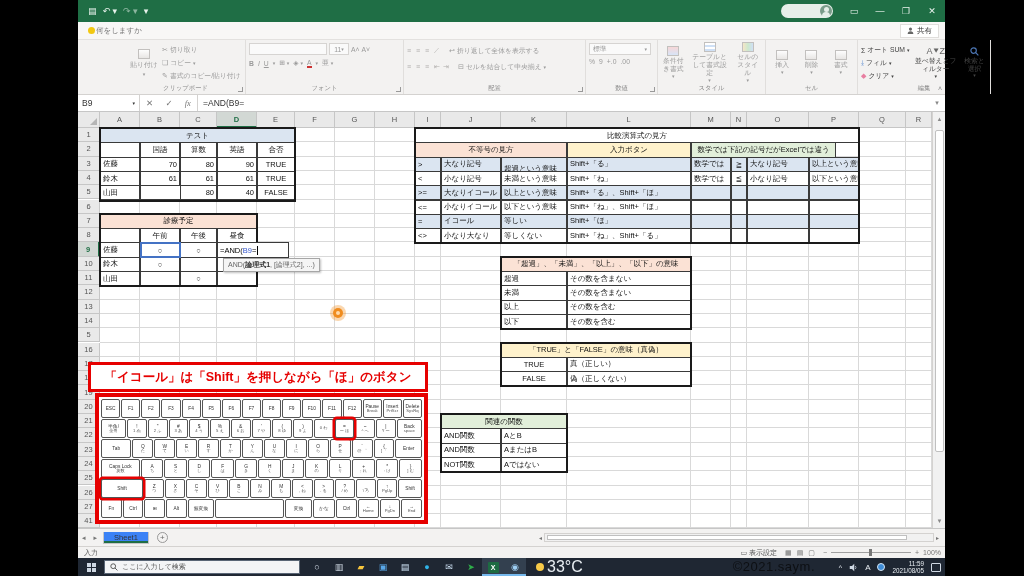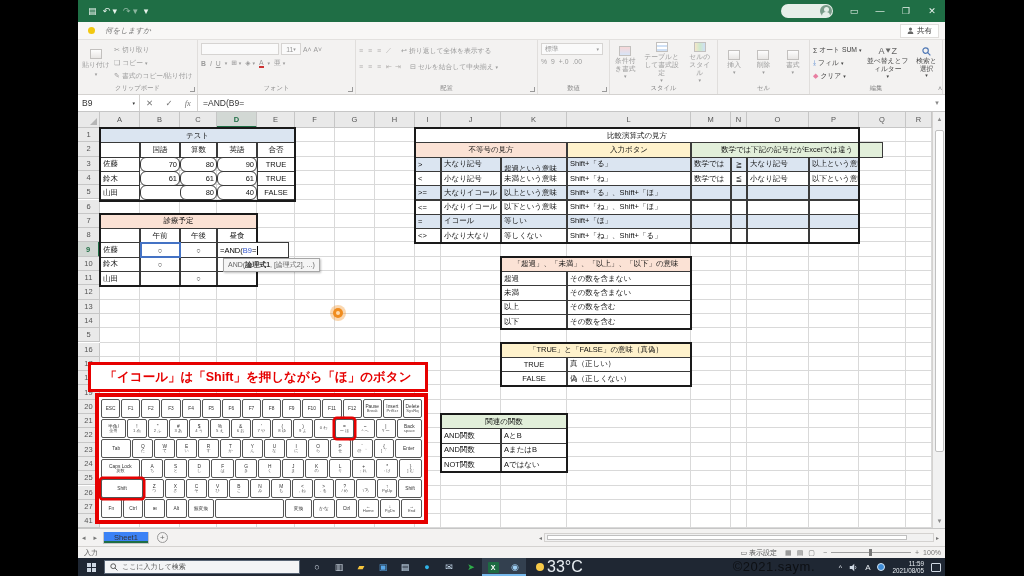--- a/index.html
+++ b/index.html
@@ -15,26 +15,26 @@
   .acct { width:52px; height:14px; background:#e6efe9; border-radius:7px; margin-right:8px; position:relative; }
   .acct .av { position:absolute; right:1px; top:1px; width:12px; height:12px; border-radius:50%; background:#7a9c8a; }
   .acct .av:before { content:""; position:absolute; left:3.5px; top:2px; width:5px; height:5px; border-radius:50%; background:#e6efe9; }
   .acct .av:after { content:""; position:absolute; left:2px; top:7px; width:8px; height:5px; border-radius:4px 4px 0 0; background:#e6efe9; }
   .winbtn { width:26px; height:22px; display:flex; align-items:center; justify-content:center; font-size:9px; color:#eaf3ee; }
 
   
   .tabrow { position:absolute; left:0; top:22px; width:867px; height:18px; background:#f8f7f6; display:flex; align-items:center; font-size:7.5px; color:#333; border-bottom:1px solid #e3e1df; }
   .rtab { padding:0 7px; height:18px; display:flex; align-items:center; white-space:nowrap; }
   .rtab.active { color:#1f6e45; font-weight:bold; box-shadow:inset 0 -2px 0 #1f6e45; }
-  .tellme { display:flex; align-items:center; gap:10px; color:#777; margin-left:10px;font-style:italic; }
+  .tellme { display:flex; align-items:center; gap:1px; color:#777; margin-left:10px; }
   .bulb { width:7px; height:7px; border-radius:50%; background:#f2c811; display:inline-block; }
   .share { position:absolute; right:6px; display:flex; align-items:center; gap:3px; font-size:7.5px; color:#333; background:#fff; border:1px solid #e0dedc; padding:1px 6px; }
 
   
-  .ribbon { position:absolute; left:0; top:40px; width:867px; height:54px; background:#f3f2f1; display:flex; font-size:6.8px; color:#9a9a9a; }
+  .ribbon { position:absolute; left:0; top:40px; width:867px; height:54px; background:#f3f2f1; display:flex; font-size:6.8px; color:#9a9a9a;padding-left:48px; }
   .rg { position:relative; height:54px; border-right:1px solid #e0dedc; flex:0 0 auto; padding:2px 3px 10px 3px; }
   .rg-label { position:absolute; bottom:0; left:0; right:0; text-align:center; font-size:6.3px; color:#8a8a8a; padding-bottom:1px; }
   .dlg { position:absolute; right:2px; bottom:2px; width:5px; height:5px; border-right:1px solid #999; border-bottom:1px solid #999; }
   .rg-body { display:flex; height:42px; gap:3px; }
   .rbig { width:30px; display:flex; flex-direction:column; align-items:center; justify-content:center; gap:1px; text-align:center; }
   .rb { display:flex; align-items:center; gap:2px; height:13px; white-space:nowrap; }
   .gl { font-size:7px; }
   .dd { font-size:5px; }
   .rcol { display:flex; flex-direction:column; justify-content:center; }
   .fontbox { width:78px; height:12px; background:#fafafa; border:1px solid #d6d4d2; }
@@ -58,21 +58,21 @@
   
   #sheet { position:absolute; left:0; top:112px; width:867px; height:416px; background:#fff; overflow:hidden; }
   .corner { position:absolute; left:0; top:0; width:22px; height:16px; background:#e9e9e9; border-right:1px solid #c6c6c6; border-bottom:1px solid #c6c6c6; }
   .corner:after { content:""; position:absolute; right:2px; bottom:2px; border-left:7px solid transparent; border-bottom:7px solid #b5b5b5; }
   .chead, .rhead { position:absolute; background:#e9e9e9; font-size:7.5px; color:#555; display:flex; align-items:center; justify-content:center; border-right:1px solid #c6c6c6; border-bottom:1px solid #c6c6c6; }
   .chead.sel, .rhead.sel { background:#d2d8d4; color:#1f6e45; font-weight:bold; }
   .chead.sel { border-bottom:2px solid #1f6e45; }
   .rhead.sel { border-right:2px solid #1f6e45; }
   .vline, .hline { position:absolute; background:#d9d9d9; }
   .scell { position:absolute; display:flex; align-items:center; border:1px solid #3a3a3a; font-size:7.5px; color:#111; padding:0 2px; white-space:nowrap; overflow:hidden; }
-  .a-l { justify-content:flex-start; } .a-c { justify-content:center; } .a-r { justify-content:flex-end;border-radius:6px; }
+  .a-l { justify-content:flex-start; } .a-c { justify-content:center; } .a-r { justify-content:flex-end; }
   .f-w { background:#fff; } .f-blue { background:#dbe5f1; } .f-peach { background:#fbe2d5; } .f-yellow { background:#fff2cc; } .f-green { background:#e2efda; }
   .outline { position:absolute; border:2px solid #1a1a1a; pointer-events:none; }
   .editcell { position:absolute; background:#fff; border:1px solid #3a3a3a; display:flex; align-items:center; font-size:7.5px; padding:0 2px; white-space:nowrap; }
   .refblue { color:#3355cc; }
   .caret { display:inline-block; width:1px; height:9px; background:#000; margin-left:1px; }
   .refbox { position:absolute; border:2px solid #4472c4; pointer-events:none; }
   .tooltip { position:absolute; background:#f5f5f5; border:1px solid #a6a6a6; box-shadow:1px 1px 2px rgba(0,0,0,.25); font-size:7px; color:#666; padding:1px 4px; white-space:nowrap; display:flex; align-items:center; }
   .tooltip b { color:#333; }
 
   
@@ -477,21 +477,21 @@
         <div class="scell f-w a-c" style="left: 62px; top: 144.7px; width: 40px; height: 15.3px;">○</div>
         <div class="scell f-w a-c" style="left: 102px; top: 144.7px; width: 37px; height: 15.3px;"></div>
         <div class="scell f-w a-c" style="left: 139px; top: 144.7px; width: 40px; height: 15.3px;"></div>
         <div class="scell f-w a-l" style="left: 22px; top: 159px; width: 40px; height: 15.3px;">山田</div>
         <div class="scell f-w a-c" style="left: 62px; top: 159px; width: 40px; height: 15.3px;"></div>
         <div class="scell f-w a-c" style="left: 102px; top: 159px; width: 37px; height: 15.3px;">○</div>
         <div class="scell f-w a-c" style="left: 139px; top: 159px; width: 40px; height: 15.3px;"></div>
         <div class="scell f-w a-c" style="left: 337px; top: 16px; width: 444px; height: 15.3px;">比較演算式の見方</div>
         <div class="scell f-peach a-c" style="left: 337px; top: 30.3px; width: 152px; height: 15.3px;">不等号の見方</div>
         <div class="scell f-yellow a-c" style="left: 489px; top: 30.3px; width: 124px; height: 15.3px;">入力ボタン</div>
-        <div class="scell f-green a-c" style="left: 613px; top: 30.3px; width: 192px; height: 15.3px;">数学では下記の記号だがExcelでは違う</div>
+        <div class="scell f-green a-c" style="left: 613px; top: 30.3px; width: 145px; height: 15.3px;">数学では下記の記号だがExcelでは違う</div>
         <div class="scell f-blue a-l" style="left: 337px; top: 44.6px; width: 26px; height: 15.3px;">&gt;</div>
         <div class="scell f-blue a-l" style="left: 363px; top: 44.6px; width: 60px; height: 15.3px;">大なり記号</div>
         <div class="scell f-blue a-l" style="left: 423px; top: 44.6px; width: 66px; height: 24px;">超過という意味</div>
         <div class="scell f-blue a-l" style="left: 489px; top: 44.6px; width: 124px; height: 15.3px;">Shift+「る」</div>
         <div class="scell f-blue a-l" style="left: 613px; top: 44.6px; width: 40px; height: 15.3px;">数学では</div>
         <div class="scell f-blue a-c" style="left: 653px; top: 44.6px; width: 16px; height: 15.3px;">≧</div>
         <div class="scell f-blue a-l" style="left: 669px; top: 44.6px; width: 62px; height: 15.3px;">大なり記号</div>
         <div class="scell f-blue a-l" style="left: 731px; top: 44.6px; width: 50px; height: 15.3px;">以上という意味</div>
         <div class="scell f-w a-l" style="left: 337px; top: 58.9px; width: 26px; height: 15.3px;">&lt;</div>
         <div class="scell f-w a-l" style="left: 363px; top: 58.9px; width: 60px; height: 15.3px;">小なり記号</div>

